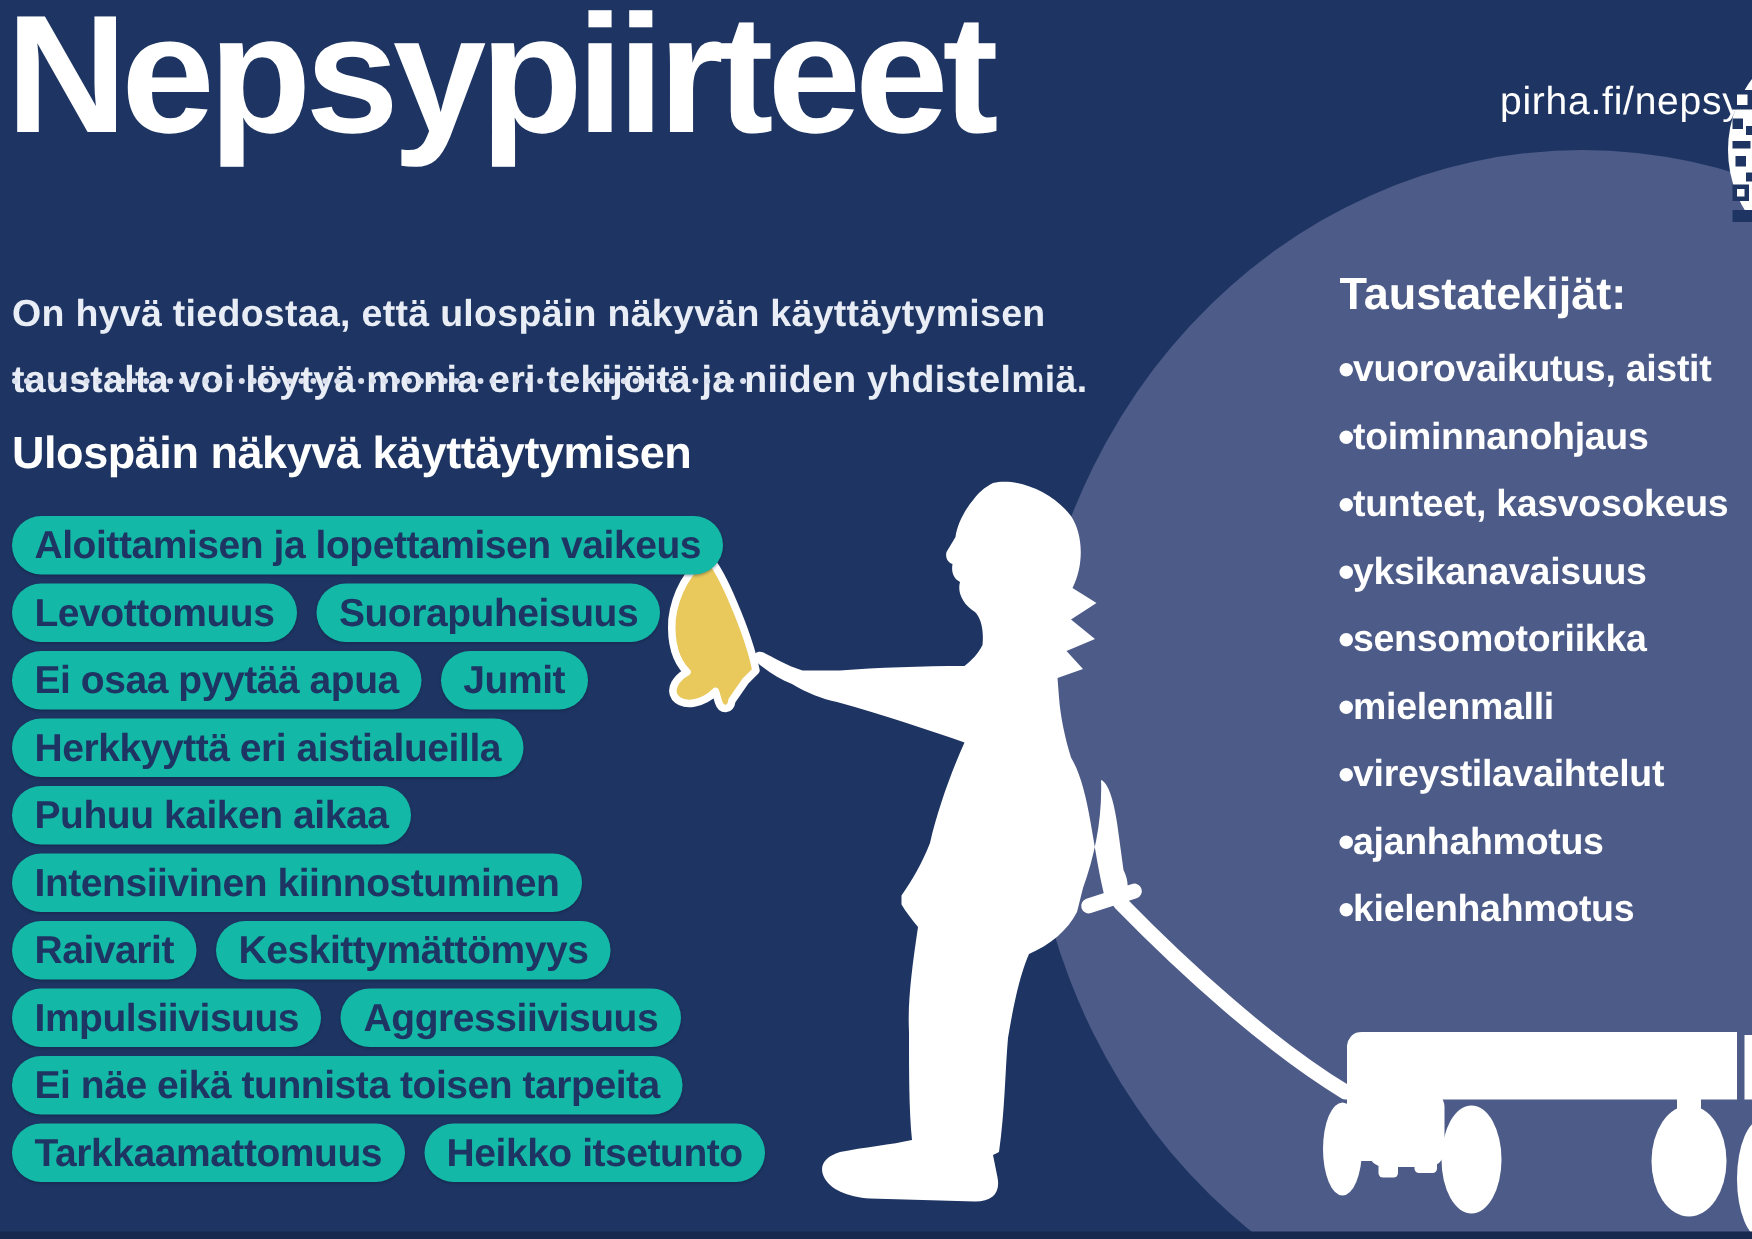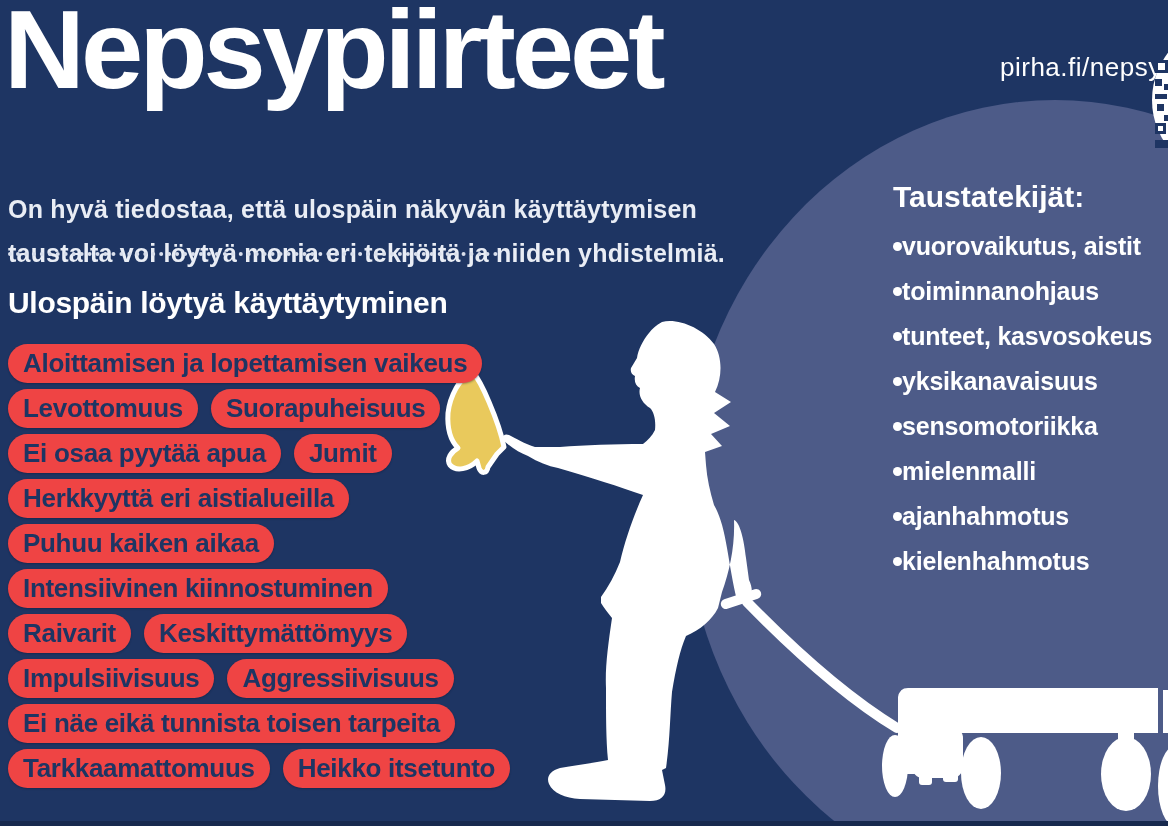--- a/index.html
+++ b/index.html
@@ -40,21 +40,21 @@
     position:absolute;left:8px;top:252px;width:490px;height:0;
     border-top:4px dotted #d9dfec;
   }
   .behaviors-heading{
     position:absolute;left:8px;top:286px;color:#ffffff;
     font-size:30px;font-weight:800;letter-spacing:-0.3px;white-space:nowrap;
   }
   .pill-rows{position:absolute;left:8px;top:344px;width:540px;}
   .pill-row{display:flex;gap:13px;margin-bottom:6px;}
   .pill{
-    display:inline-block;background:#ef4444;color:#1e3563;
+    display:inline-block;background:#14b8a6;color:#1e3563;
     height:39px;line-height:39px;border-radius:20px;padding:0 15px;
     font-size:26px;font-weight:700;white-space:nowrap;letter-spacing:-0.3px;
     box-shadow:0 1px 2px rgba(10,20,45,.35);
   }
   .factors-heading{
     position:absolute;left:893px;top:180px;color:#ffffff;
     font-size:30px;font-weight:800;white-space:nowrap;
   }
   .factors-list{
     position:absolute;left:893px;top:234px;margin:0;padding:0;list-style:none;
@@ -170,21 +170,21 @@
     </svg>
   </div>
 
   <div class="intro">
     <div>On hyvä tiedostaa, että ulospäin näkyvän käyttäytymisen</div>
     <div>taustalta voi löytyä monia eri tekijöitä ja niiden yhdistelmiä.</div>
   </div>
 
   <div class="dotted-divider"></div>
 
-  <div class="behaviors-heading">Ulospäin löytyä käyttäytyminen</div>
+  <div class="behaviors-heading">Ulospäin näkyvä käyttäytymisen</div>
 
   <div class="pill-rows">
       <div class="pill-row">
         <span class="pill">Aloittamisen ja lopettamisen vaikeus</span>
       </div>
       <div class="pill-row">
         <span class="pill">Levottomuus</span>
         <span class="pill">Suorapuheisuus</span>
       </div>
       <div class="pill-row">
@@ -239,20 +239,24 @@
       <li>
         <span class="dot"></span>
         <span class="bullet-text">sensomotoriikka</span>
       </li>
       <li>
         <span class="dot"></span>
         <span class="bullet-text">mielenmalli</span>
       </li>
       <li>
         <span class="dot"></span>
+        <span class="bullet-text">vireystilavaihtelut</span>
+      </li>
+      <li>
+        <span class="dot"></span>
         <span class="bullet-text">ajanhahmotus</span>
       </li>
       <li>
         <span class="dot"></span>
         <span class="bullet-text">kielenhahmotus</span>
       </li>
     </ul>
 
   <div class="bottom-band"></div>
 </div>

